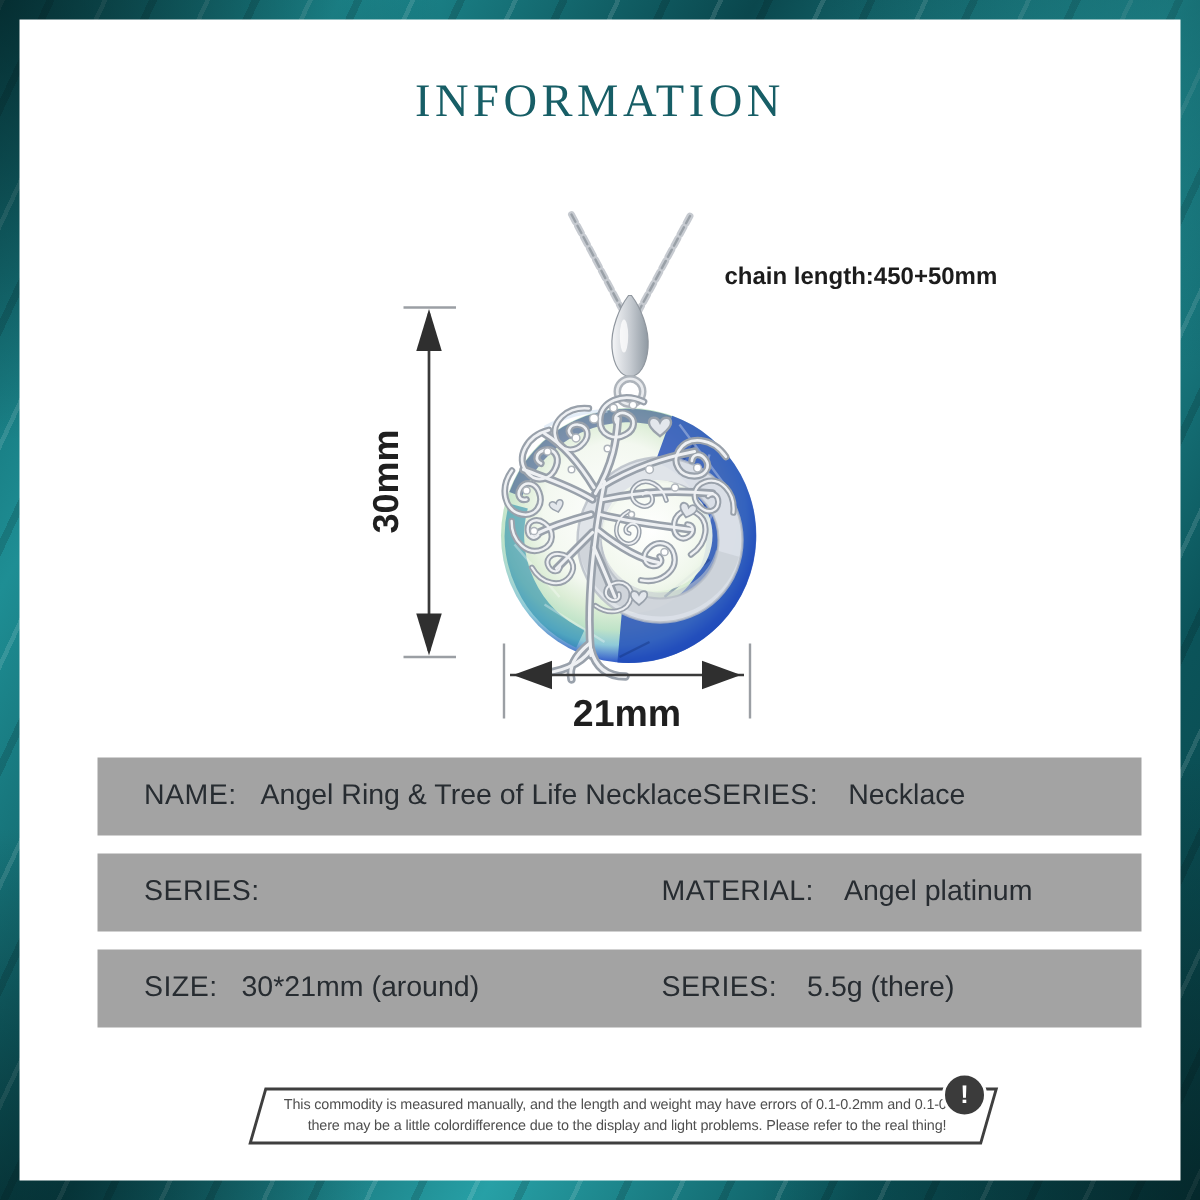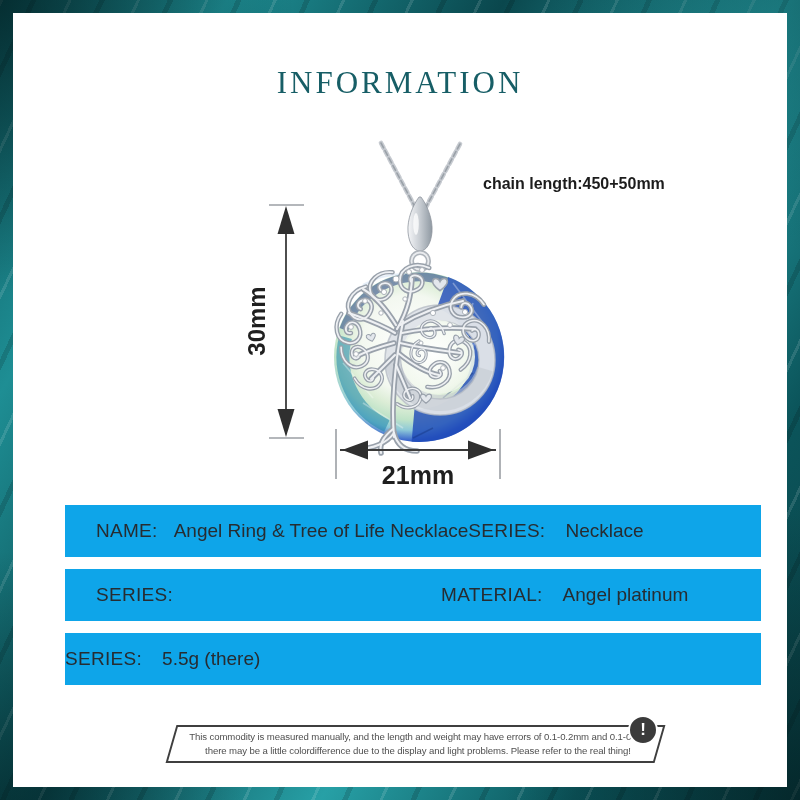--- a/index.html
+++ b/index.html
@@ -19,42 +19,42 @@
       repeating-linear-gradient(115deg,
         rgba(255,255,255,.12) 0 3px, rgba(255,255,255,0) 3px 28px,
         rgba(0,0,0,.14) 28px 33px, rgba(0,0,0,0) 33px 62px),
       linear-gradient(120deg,#0d585e 0%,#1e8e94 18%,#0a474d 40%,#27a0a6 62%,#0b545a 82%,#0a4348 100%);
   }
   .panel{
     position:absolute;left:13px;top:13px;right:13px;bottom:13px;
     background:#ffffff;
   }
   .title{
-    position:absolute;left:0;top:52px;width:100%;
+    position:absolute;left:0;top:36px;width:100%;
     text-align:center;
     font-family:"Liberation Serif","DejaVu Serif",serif;
     font-size:31px;font-weight:400;letter-spacing:3px;
     color:#175e66;margin:0;
   }
   svg.product{position:absolute;left:0;top:110px;}
 
   
   .t-dark{stroke:#99a1ab;stroke-width:5.6;fill:none;stroke-linecap:round;stroke-linejoin:round;}
   .t-light{stroke:#eef0f3;stroke-width:2.1;fill:none;stroke-linecap:round;stroke-linejoin:round;}
   .chain{stroke:#c6cad0;stroke-width:4.6;stroke-dasharray:5.5 3;stroke-linecap:round;fill:none;}
   .chain2{stroke:#9aa1a8;stroke-width:1.6;stroke-dasharray:5.5 3;stroke-linecap:round;fill:none;}
   .dim-line{stroke:#3a3a3a;stroke-width:1.8;}
   .dim-cap{stroke:#9b9fa4;stroke-width:1.6;}
   .dim-head{fill:#2f2f2f;}
   .dim-text{fill:#1f1f1f;font-weight:700;font-family:"Liberation Sans","DejaVu Sans",sans-serif;}
 
   
   .specs{position:absolute;left:52px;top:492px;width:696px;}
   .spec-row{
-    height:52px;background:#0ea5e9;margin-bottom:12px;
+    height:52px;background:#a3a3a3;margin-bottom:12px;
     display:flex;align-items:center;
     font-size:19px;color:#272c31;white-space:nowrap;
   }
   .cell-left{flex:0 0 376px;display:flex;align-items:center;padding-left:31px;box-sizing:border-box;}
   .cell-right{flex:1;display:flex;align-items:center;text-align:center;}
   .spec-label{margin-right:16px;letter-spacing:.3px;}
   .cell-right .spec-label{margin-right:20px;}
 
   
   .disc-box{
@@ -246,20 +246,24 @@
     <div class="spec-row">
       <div class="cell-left">
         <span class="spec-label">SERIES:</span>
       </div>
       <div class="cell-right">
         <span class="spec-label">MATERIAL:</span>
         <span class="spec-value">Angel platinum</span>
       </div>
     </div>
     <div class="spec-row">
+      <div class="cell-left">
+        <span class="spec-label">SIZE:</span>
+        <span class="spec-value">30*21mm (around)</span>
+      </div>
       <div class="cell-right">
         <span class="spec-label">SERIES:</span>
         <span class="spec-value">5.5g (there)</span>
       </div>
     </div>
   </div>
 
   <div class="disc-box"></div>
   <div class="disc-text">
     <div>This commodity is measured manually, and the length and weight may have errors of 0.1-0.2mm and 0.1-0.2g;</div>

